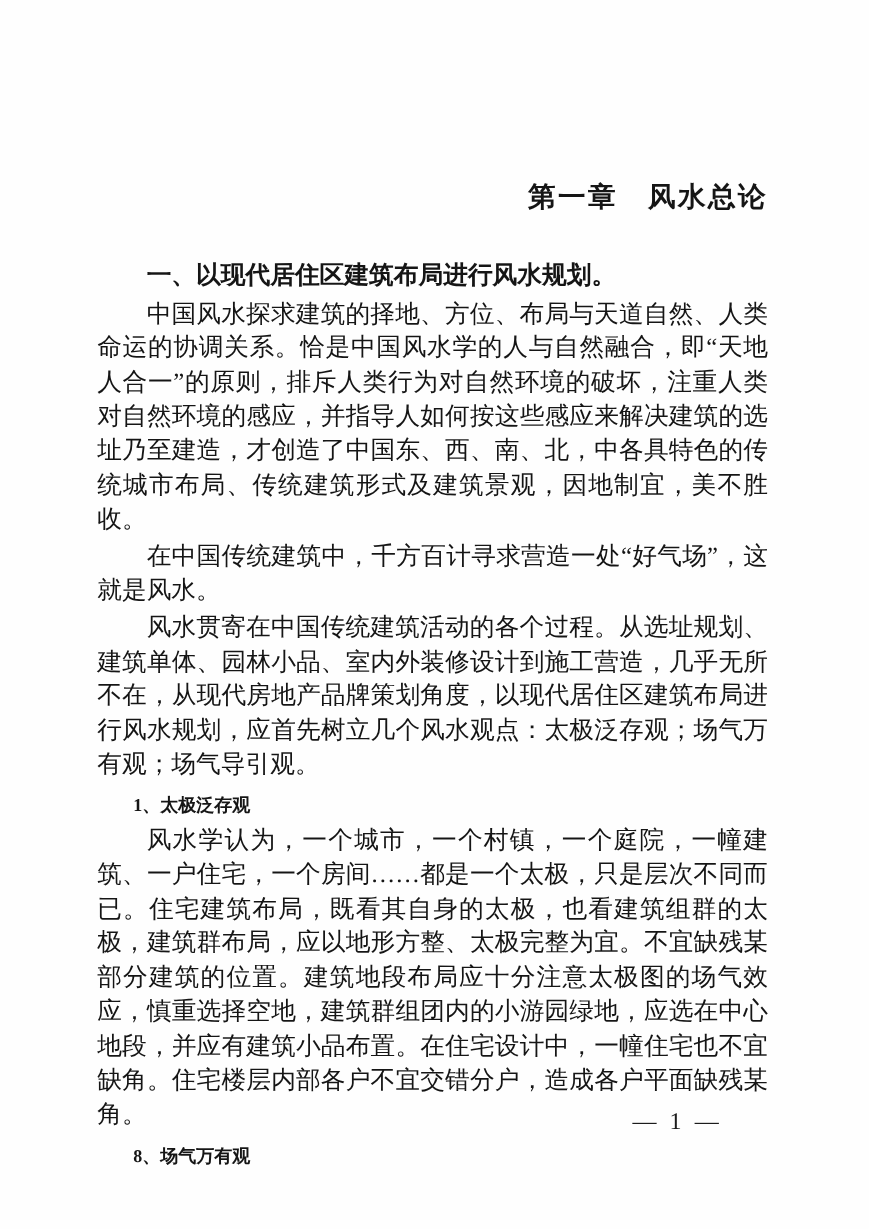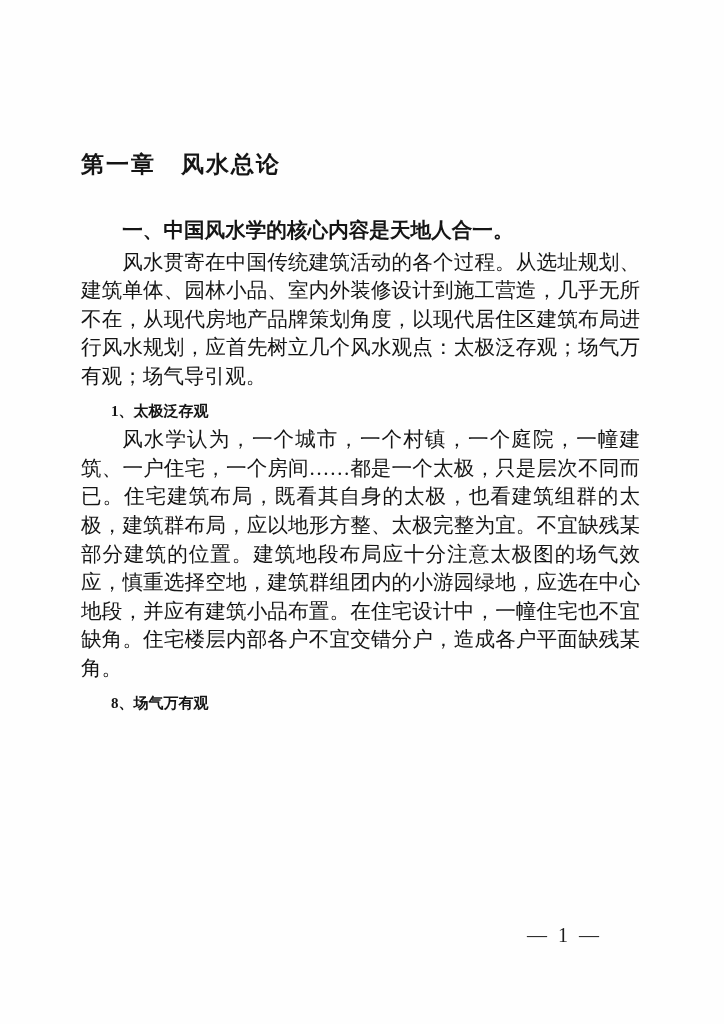--- a/index.html
+++ b/index.html
@@ -16,21 +16,21 @@
     color: #151515;
     font-family: "Liberation Serif", "DejaVu Serif", serif;
     padding: 150px 84px 0 81px;
     overflow: hidden;
   }
   .chapter-title {
     margin: 0 0 36px 0;
     font-size: 23px;
     line-height: 30px;
     font-weight: bold;
-    text-align: left;
+    text-align: right;
     letter-spacing: 2px;
   }
   .section-heading {
     margin: 0 0 3px 0;
     font-size: 20.6px;
     line-height: 28.6px;
     font-weight: bold;
     text-indent: 2em;
   }
   .sub-heading {
@@ -55,23 +55,25 @@
     letter-spacing: 3px;
     color: #1c1c1c;
   }
 </style>
 </head>
 <body>
 
 <div class="page">
   <h1 class="chapter-title">第一章　风水总论</h1>
 
-  <h2 class="section-heading">一、中国风水学的核心内容是天地人合一。</h2>
+  <h2 class="section-heading">一、以现代居住区建筑布局进行风水规划。</h2>
 
+  <p class="para">中国风水探求建筑的择地、方位、布局与天道自然、人类命运的协调关系。恰是中国风水学的人与自然融合，即“天地人合一”的原则，排斥人类行为对自然环境的破坏，注重人类对自然环境的感应，并指导人如何按这些感应来解决建筑的选址乃至建造，才创造了中国东、西、南、北，中各具特色的传统城市布局、传统建筑形式及建筑景观，因地制宜，美不胜收。</p>
 
+  <p class="para">在中国传统建筑中，千方百计寻求营造一处“好气场”，这就是风水。</p>
 
   <p class="para">风水贯寄在中国传统建筑活动的各个过程。从选址规划、建筑单体、园林小品、室内外装修设计到施工营造，几乎无所不在，从现代房地产品牌策划角度，以现代居住区建筑布局进行风水规划，应首先树立几个风水观点：太极泛存观；场气万有观；场气导引观。</p>
 
   <h3 class="sub-heading">1、太极泛存观</h3>
 
   <p class="para">风水学认为，一个城市，一个村镇，一个庭院，一幢建筑、一户住宅，一个房间……都是一个太极，只是层次不同而已。住宅建筑布局，既看其自身的太极，也看建筑组群的太极，建筑群布局，应以地形方整、太极完整为宜。不宜缺残某部分建筑的位置。建筑地段布局应十分注意太极图的场气效应，慎重选择空地，建筑群组团内的小游园绿地，应选在中心地段，并应有建筑小品布置。在住宅设计中，一幢住宅也不宜缺角。住宅楼层内部各户不宜交错分户，造成各户平面缺残某角。</p>
 
   <h3 class="sub-heading">8、场气万有观</h3>
 
   <div class="page-number">— 1 —</div>

